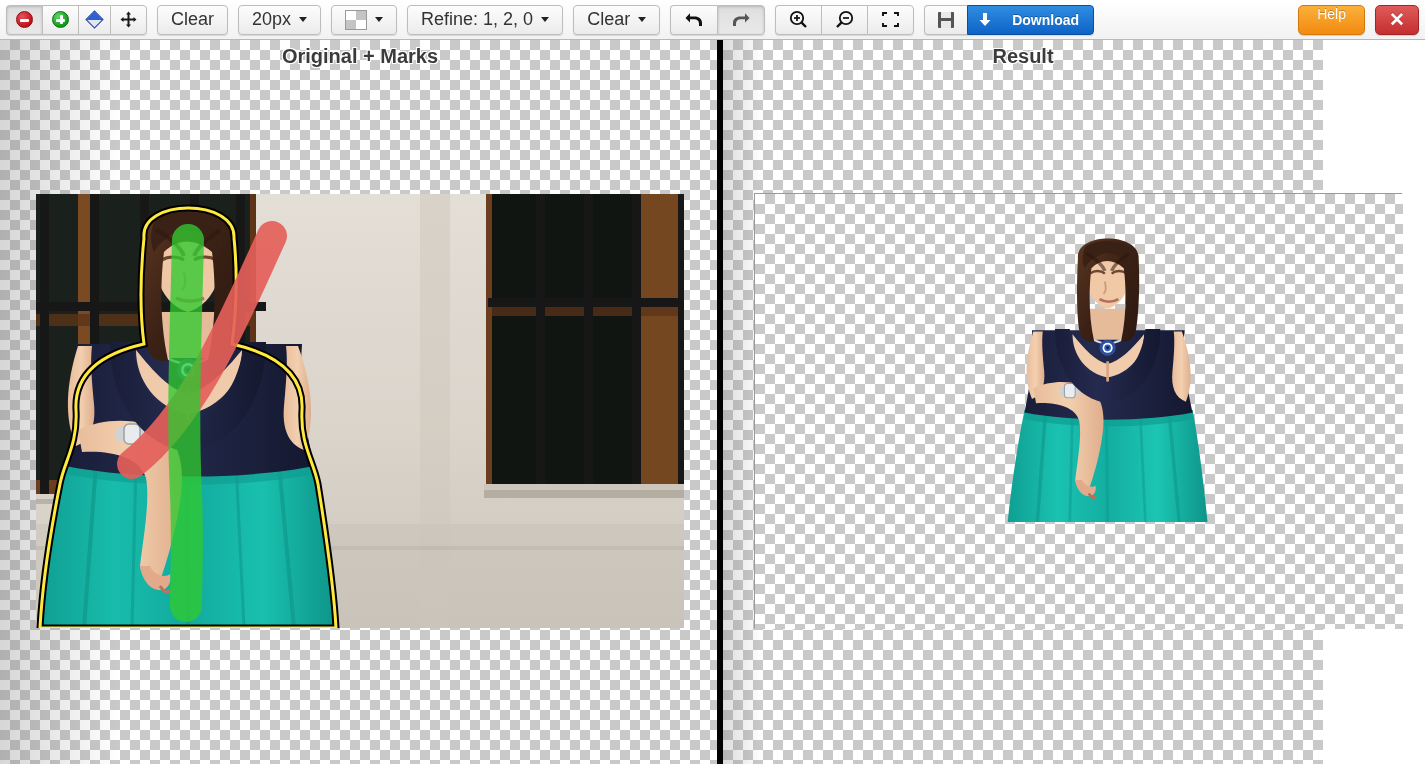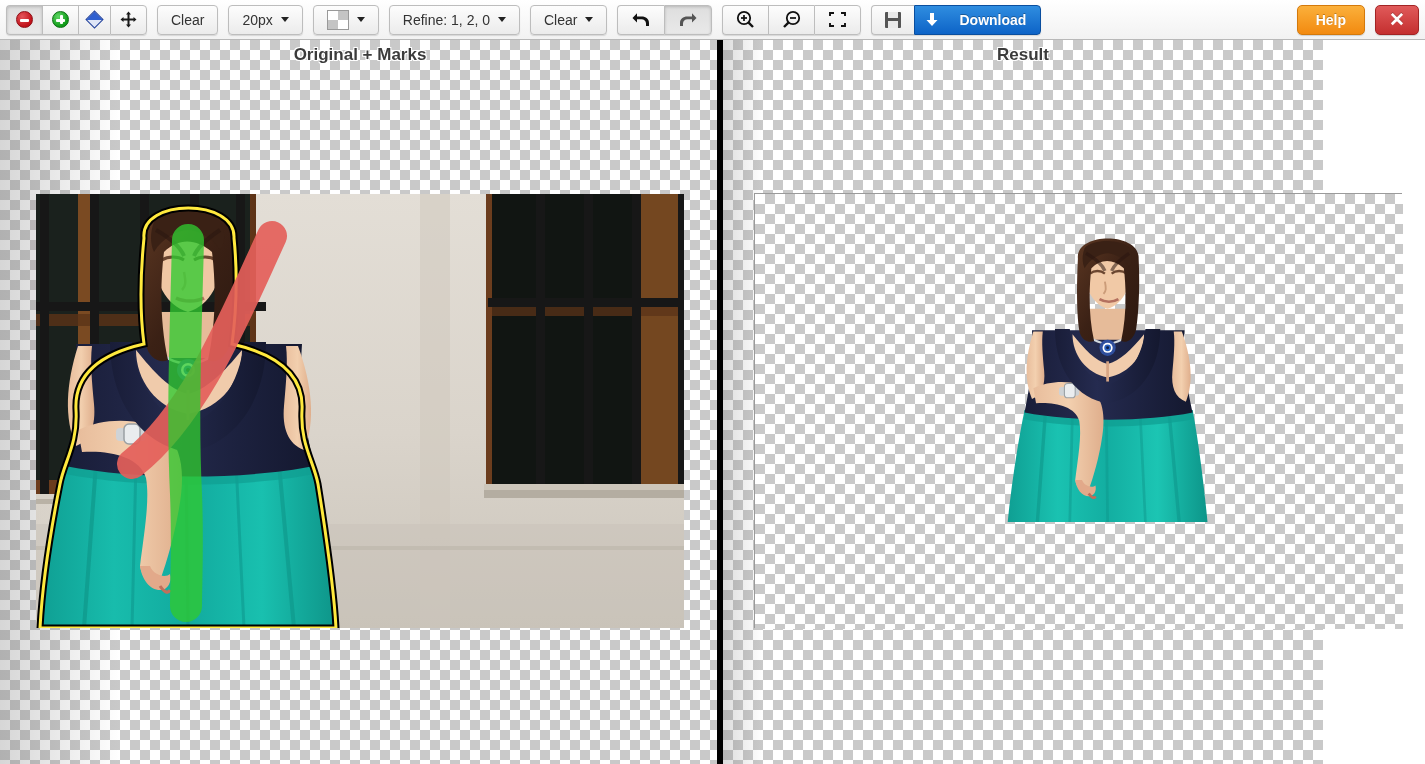--- a/index.html
+++ b/index.html
@@ -28,21 +28,21 @@
     box-shadow: 0 1px 1px rgba(0,0,0,.12);
   }
   .btn {
     height: 30px;
     min-width: 30px;
     background: linear-gradient(#fdfdfd, #ebebeb);
     border: 1px solid #bdbdbd;
     border-right-width: 0;
     display: flex; align-items: center; justify-content: center;
     padding: 0 9px;
-    font-size: 14px; color: #333;
+    font-size: 18px; color: #333;
     cursor: pointer;
     position: relative;
     user-select: none;
   }
   .grp .btn:first-child { border-radius: 4px 0 0 4px; }
   .grp .btn:last-child  { border-radius: 0 4px 4px 0; border-right-width: 1px; }
   .grp .btn:only-child  { border-radius: 4px; border-right-width: 1px; }
   .btn.pressed { background: linear-gradient(#dedede, #e9e9e9); box-shadow: inset 0 1px 3px rgba(0,0,0,.18); }
   .btn.wide { padding: 0 13px; }
 
@@ -97,22 +97,22 @@
     border-radius: 0 4px 4px 0;
     color: #fff; font-size: 14px; font-weight: bold;
     cursor: pointer;
     text-shadow: 0 -1px 0 rgba(0,0,0,.3);
   }
 
   #help-button {
     height: 30px; padding: 0 18px;
     background: linear-gradient(#fbb03b, #f28a10);
     border: 1px solid #d4790b; border-radius: 5px;
-    color: #fff; font-size: 14px; font-weight: bold;
-    display: flex; align-items: center; cursor: pointer;
+    color: #fff; font-size: 14px; font-weight: normal;
+    display: flex; cursor: pointer;
     text-shadow: 0 -1px 0 rgba(0,0,0,.25);
     box-shadow: 0 1px 1px rgba(0,0,0,.15);
   }
   #close-button {
     height: 30px; width: 44px; margin-left: 10px;
     background: linear-gradient(#e05a5a, #c42f2f);
     border: 1px solid #a22424; border-radius: 5px;
     color: #fff; font-size: 19px; font-weight: bold;
     display: flex; align-items: center; justify-content: center; cursor: pointer;
     text-shadow: 0 -1px 0 rgba(0,0,0,.25);
@@ -145,21 +145,21 @@
     pointer-events:none;
   }
   #right-shade {
     position:absolute; left:0; top:0; width:40px; height:724px;
     background: linear-gradient(to right, rgba(120,120,120,.26), rgba(120,120,120,0));
     pointer-events:none;
   }
 
   .pane-title {
     position:absolute; top: 5px; width:100%; text-align:center;
-    font-size: 17px; font-weight: bold; color: #3b3b3b;
+    font-size: 20px; font-weight: bold; color: #3b3b3b;
     text-shadow: 1px 1px 0 #fff, -1px -1px 0 #fff, 1px -1px 0 #fff, -1px 1px 0 #fff;
     z-index: 9; pointer-events:none;
   }
 
   
   #original-canvas {
     position:absolute; left:36px; top:154px; width:648px; height:434px;
     overflow:hidden; z-index: 5;
   }
   #result-frame {

